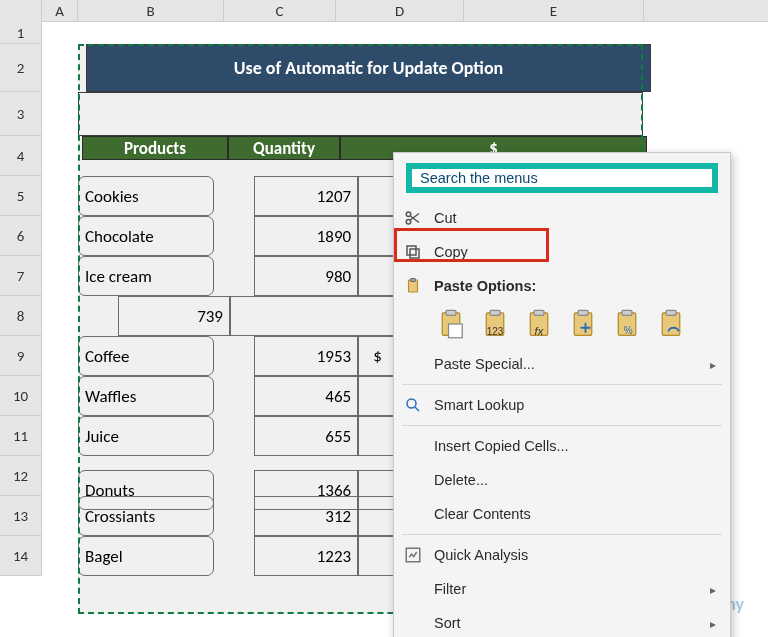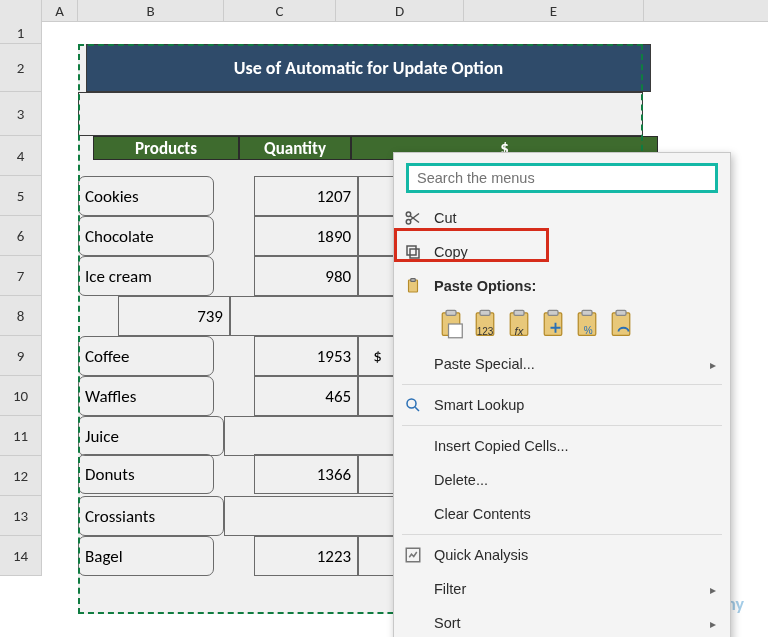--- a/index.html
+++ b/index.html
@@ -116,21 +116,21 @@
   left: 36px;
   top: 70px;
   width: 565px;
   height: 44px;
   border: 1px solid #3a3a3a;
 }
 
 
 .thead {
   position: absolute;
-  left: 51px;
+  left: 40px;
   top: 114px;
   width: 565px;
   height: 24px;
   display: flex;
 }
 .th {
   background: #3e6b2e;
   color: #fff;
   font-weight: bold;
   font-size: 17px;
@@ -173,26 +173,26 @@
   box-shadow: 2px 3px 8px rgba(0,0,0,0.25);
   z-index: 100;
   font-family: 'Segoe UI', Arial, sans-serif;
   font-size: 14.5px;
   color: #2b2b2b;
   padding-bottom: 4px;
 }
 .ctx .search {
   margin: 10px 12px 8px 12px;
   height: 30px;
-  border: 3px solid #14b8a6;
+  border: 6px solid #14b8a6;
   background: #fff;
   display: flex;
   align-items: center;
   padding: 0 8px;
-  color: #737373;
+  color: #0c4a6e;
 }
 .ctx .mrow {
   display: flex;
   align-items: center;
   height: 34px;
   padding: 0 14px 0 10px;
   cursor: default;
 }
 .ctx .mrow .icon {
   width: 30px;
@@ -204,20 +204,21 @@
   flex: 1;
 }
 .ctx .mrow .arrow::after {
   content: "▸";
   color: #666;
   font-size: 12px;
 }
 .ctx .sep { height: 1px; background: #d9d9d9; margin: 3px 8px; }
 .ctx .paste-grp {
   display: flex;
+  gap: 10px;
   padding: 4px 12px 6px 40px;
 }
 .ctx .paste-icn {
   width: 34px;
   height: 34px;
   display: flex;
   align-items: center;
   justify-content: center;
 }
 .copy-highlight {
@@ -313,29 +314,31 @@
       <div class="td td-qty">1953</div>
       <div class="td td-rest">$</div>
     </div>
     <div class="trow" style="top:354px">
       <div class="td td-prod">Waffles</div>
       <div class="td td-qty">465</div>
       <div class="td td-rest"></div>
     </div>
     <div class="trow" style="top:394px">
       <div class="td td-prod">Juice</div>
-      <div class="td td-rest"></div>
-    </div>
-    <div class="trow" style="top:432px">
+      <div class="td td-qty">655</div>
+      <div class="td td-rest"></div>
+    </div>
+    <div class="trow" style="top:448px">
       <div class="td td-prod">Donuts</div>
       <div class="td td-qty">1366</div>
       <div class="td td-rest"></div>
     </div>
     <div class="trow" style="top:474px">
       <div class="td td-prod">Crossiants</div>
+      <div class="td td-qty">312</div>
       <div class="td td-rest"></div>
     </div>
     <div class="trow" style="top:514px">
       <div class="td td-prod">Bagel</div>
       <div class="td td-qty">1223</div>
       <div class="td td-rest"></div>
     </div>
 
     <div class="selection-box"></div>
   </div>

